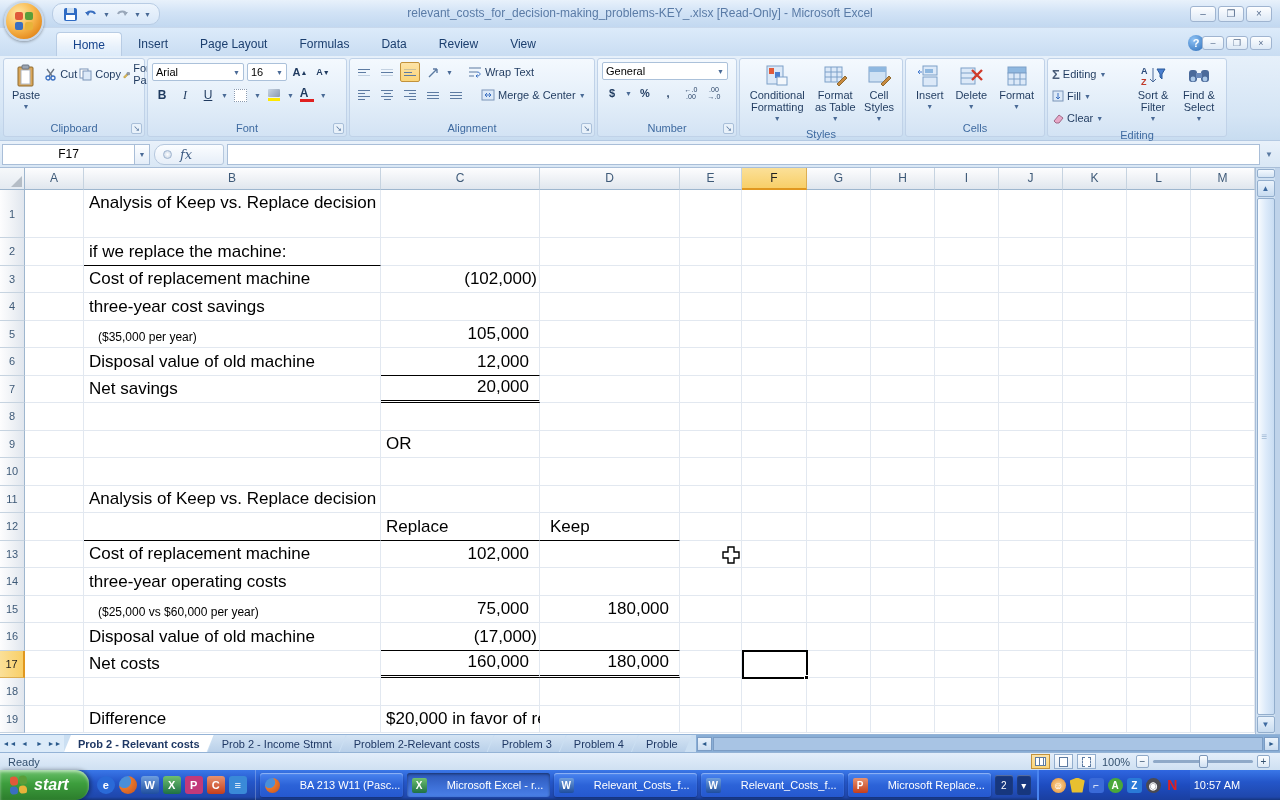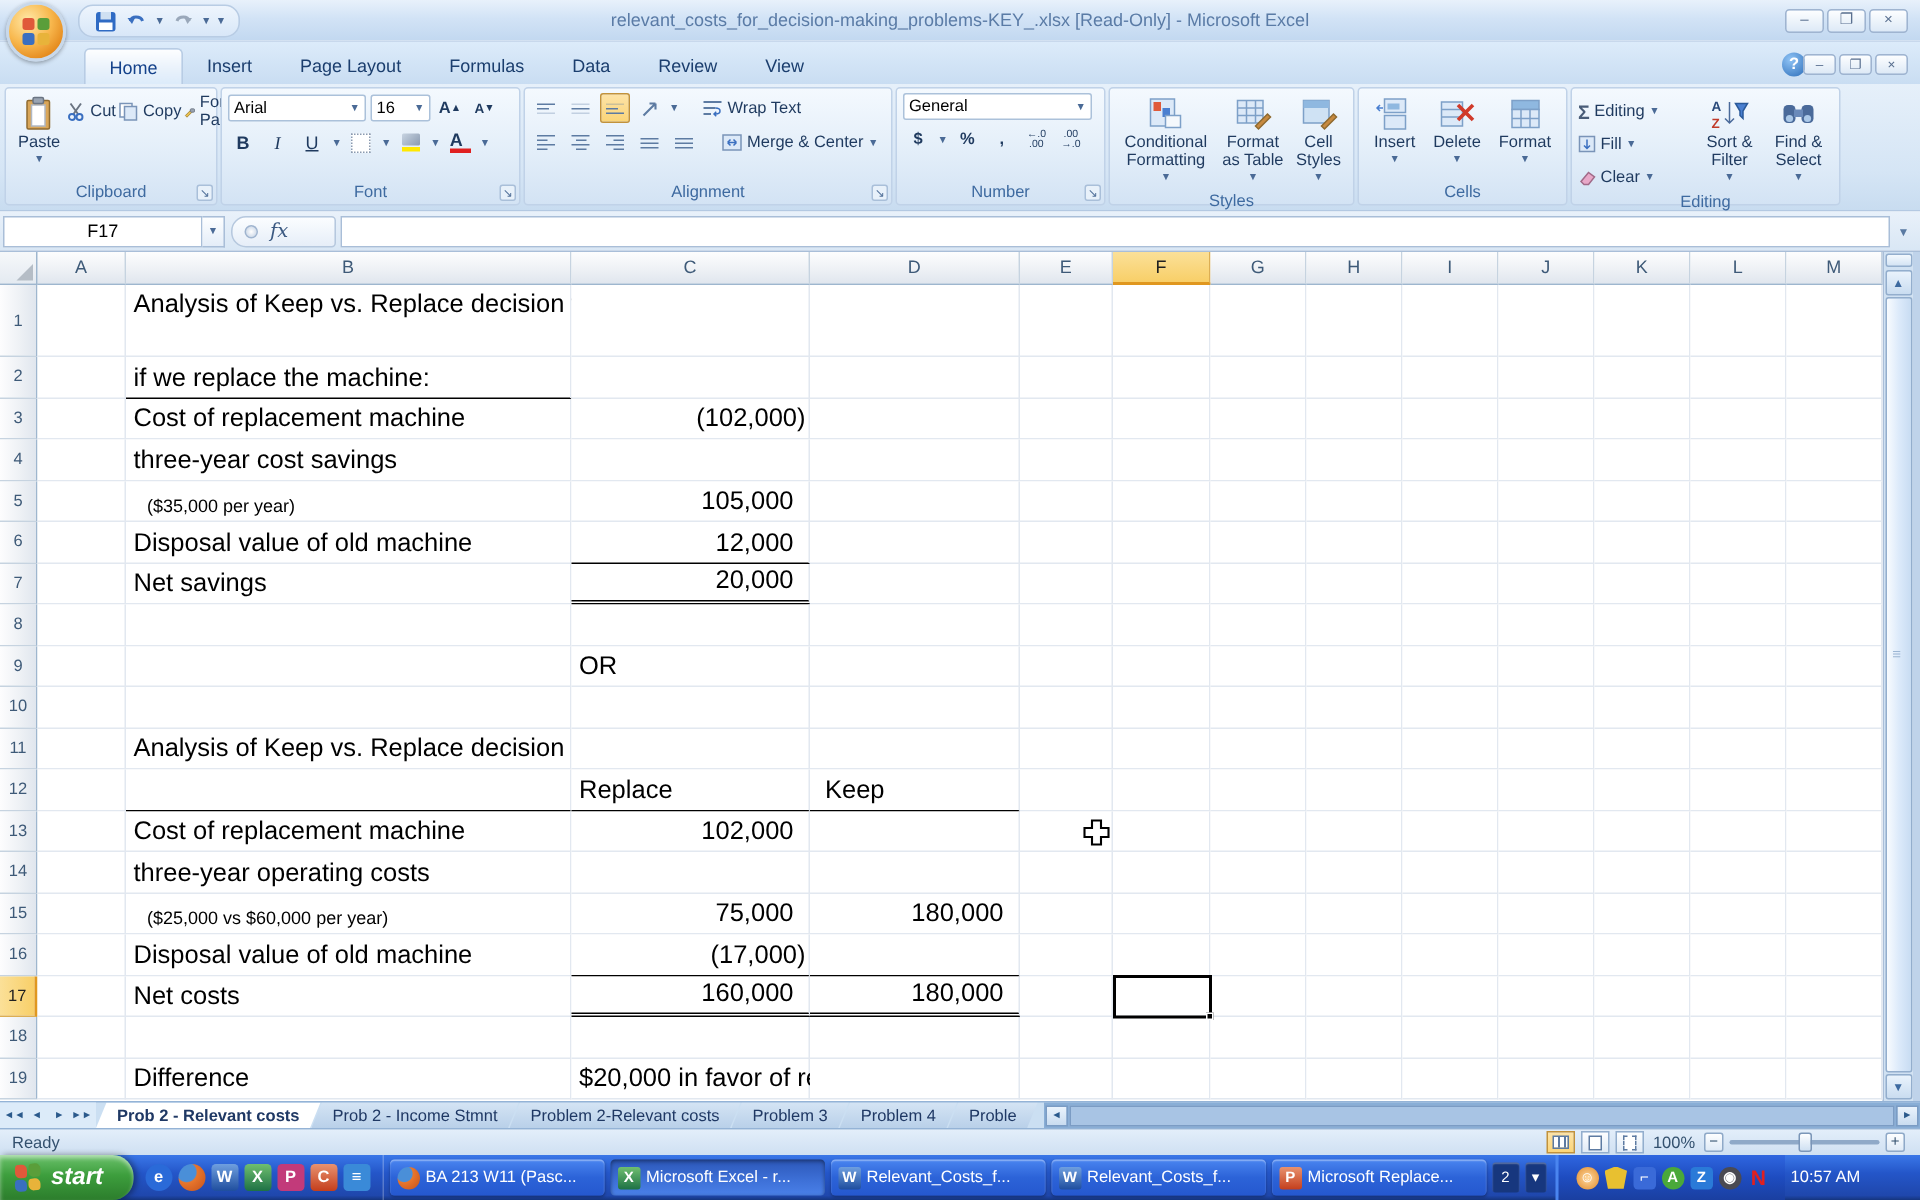--- a/index.html
+++ b/index.html
@@ -162,21 +162,21 @@
     background:linear-gradient(#3a77e8,#2456c9 40%,#1f47ac 90%,#15357e); display:flex; align-items:center; }
   #startbtn { height:30px; padding:0 20px 0 10px; display:flex; align-items:center; gap:6px;
     background:linear-gradient(#6cc26c,#3d9e3d 45%,#2c7d2c); border-radius:0 14px 14px 0;
     box-shadow:inset 0 2px 3px rgba(255,255,255,.5), 2px 0 4px rgba(0,0,0,.4);
     color:#fff; font-weight:bold; font-style:italic; font-size:16px; }
   #winflag { width:18px; height:18px; display:grid; grid-template-columns:8px 8px; gap:1px; transform:skewY(-6deg); }
   #winflag span { border-radius:2px 4px; }
   #quicklaunch { display:flex; align-items:center; gap:4px; padding:0 8px; height:30px; border-right:1px solid rgba(255,255,255,.25); }
   .ql { width:18px; height:18px; border-radius:3px; display:flex; align-items:center; justify-content:center;
     color:#fff; font-weight:bold; font-size:11px; }
-  .taskbtn { width:143px; height:24px; margin-left:4px; border-radius:3px; display:flex; align-items:center; gap:4px;
+  .taskbtn { width:143px; height:24px; margin-left:4px; border-radius:3px; display:flex; align-items:center; gap:20px;
     padding:0 5px; color:#fff; font-size:11px; background:linear-gradient(#4a85f0,#2c63d8 50%,#2558cf);
     box-shadow:inset 0 1px 1px rgba(255,255,255,.4), 0 1px 2px rgba(0,0,0,.3); overflow:hidden; white-space:nowrap; }
   .taskbtn.active { background:linear-gradient(#2c57b8,#3e71d8 60%,#4a80e8); box-shadow:inset 0 1px 3px rgba(0,0,0,.45); }
   .appico { width:15px; height:15px; border-radius:2px; flex:none; display:flex; align-items:center; justify-content:center;
     color:#fff; font-weight:bold; font-size:10px; }
   .app-excel { background:linear-gradient(#6fbf6f,#1e7145); }
   .app-word { background:linear-gradient(#6f9fdf,#1f4e9e); }
   .app-ppt { background:linear-gradient(#e8926f,#c43e1c); }
   .app-ff { background:radial-gradient(circle at 30% 30%, #4a8fd8 35%, #e8762c 40%, #c4511c); border-radius:50%; }
   .minibtn { width:18px; height:20px; margin-left:4px; border-radius:2px; background:#17377e; color:#fff;

